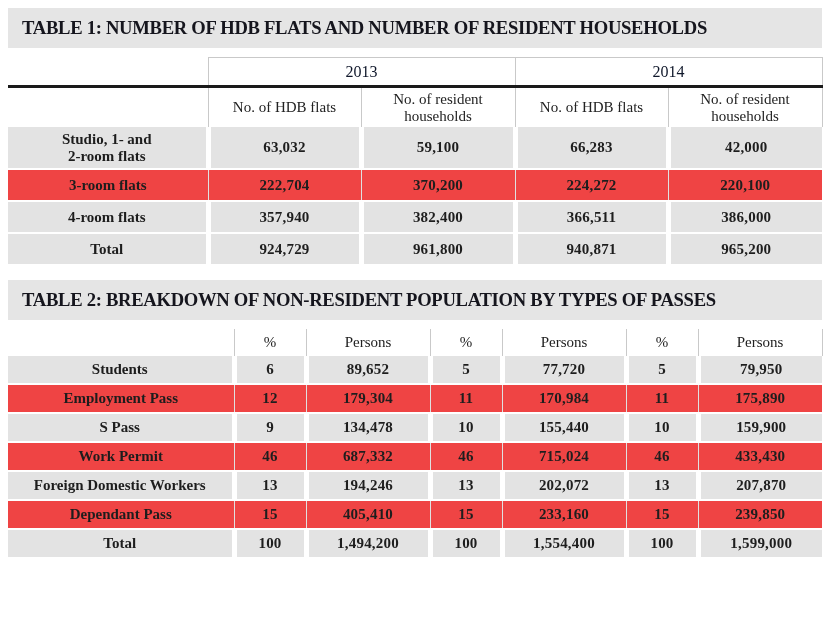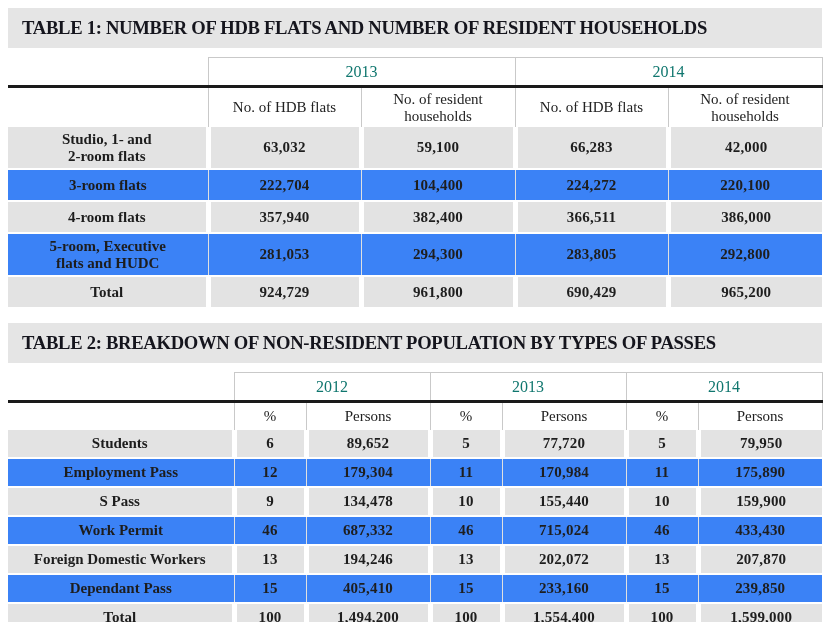--- a/index.html
+++ b/index.html
@@ -19,38 +19,38 @@
   .gap-a { height:9px; }
   .gap-b { height:14px; }
 
   table.t { border-collapse:collapse; table-layout:fixed; width:814px; }
   table.t td { padding:0; text-align:center; vertical-align:middle; }
 
   
   tr.year-row td { height:27px; border-bottom:3px solid #1a1a1a; background:#fff; }
   tr.year-row td.year-cell {
     border-top:1px solid #c9c9c9; border-left:1px solid #c9c9c9; border-right:1px solid #c9c9c9;
-    font-size:16px; font-weight:400; color:#0f766e;
+    font-size:16px; font-weight:400; color:#0f172a;
   }
   tr.sub-row td {
     background:#fff; font-size:15px; font-weight:400; color:#222;
     border-left:1px solid #c9c9c9; border-right:1px solid #c9c9c9; line-height:1.1;
   }
   tr.sub-row td.corner { border:none; }
   .t1 tr.sub-row td { height:39px; }
   .t2 tr.sub-row td { height:27px; }
 
   
   tr.data td { height:30px; font-size:15px; border-bottom:2px solid #fff; }
   .t2 tr.data td { height:27px; }
   tr.data.tall td { height:41px; }
   tr.data td.lbl { font-weight:700; white-space:pre-line; line-height:1.12; }
   tr.data td.val { font-weight:700; border-left:5px solid #fff; letter-spacing:0.2px; color:#1e1e1e; }
   tr.gray td { background:#e3e3e3; }
-  tr.white td { background:#3b82f6; }
+  tr.white td { background:#ef4444; }
   tr.white td.val { border-left:1px solid #e0e0e0;margin-top:22px; }
 </style>
 </head>
 <body>
 
 <div class="page">
 
   <div class="title-bar">
     <span class="ttl">TABLE 1: NUMBER OF HDB FLATS AND NUMBER OF RESIDENT HOUSEHOLDS</span>
   </div>
@@ -84,44 +84,36 @@
         <td class="lbl">Studio, 1- and
 2-room flats</td>
         <td class="val">63,032</td>
         <td class="val">59,100</td>
         <td class="val">66,283</td>
         <td class="val">42,000</td>
       </tr>
       <tr class="data white">
         <td class="lbl">3-room flats</td>
         <td class="val">222,704</td>
-        <td class="val">104,400</td>
+        <td class="val">370,200</td>
         <td class="val">224,272</td>
         <td class="val">220,100</td>
       </tr>
       <tr class="data gray">
         <td class="lbl">4-room flats</td>
         <td class="val">357,940</td>
         <td class="val">382,400</td>
         <td class="val">366,511</td>
         <td class="val">386,000</td>
       </tr>
-      <tr class="data white tall">
-        <td class="lbl">5-room, Executive
-flats and HUDC</td>
-        <td class="val">281,053</td>
-        <td class="val">294,300</td>
-        <td class="val">283,805</td>
-        <td class="val">292,800</td>
-      </tr>
       <tr class="data gray">
         <td class="lbl">Total</td>
         <td class="val">924,729</td>
         <td class="val">961,800</td>
-        <td class="val">690,429</td>
+        <td class="val">940,871</td>
         <td class="val">965,200</td>
       </tr>
     </tbody>
   </table>
 
   <div class="gap-b"></div>
   <div class="title-bar">
     <span class="ttl">TABLE 2: BREAKDOWN OF NON-RESIDENT POPULATION BY TYPES OF PASSES</span>
   </div>
   <div class="gap-a"></div>
@@ -130,26 +122,20 @@
     <colgroup>
       <col style="width:226px">
         <col style="width:72px">
         <col style="width:124px">
         <col style="width:72px">
         <col style="width:124px">
         <col style="width:72px">
         <col style="width:124px">
     </colgroup>
     <tbody>
-      <tr class="year-row">
-        <td class="corner"></td>
-        <td class="year-cell" colspan="2">2012</td>
-        <td class="year-cell" colspan="2">2013</td>
-        <td class="year-cell" colspan="2">2014</td>
-      </tr>
       <tr class="sub-row">
         <td class="corner"></td>
         <td>%</td>
         <td>Persons</td>
         <td>%</td>
         <td>Persons</td>
         <td>%</td>
         <td>Persons</td>
       </tr>
 

